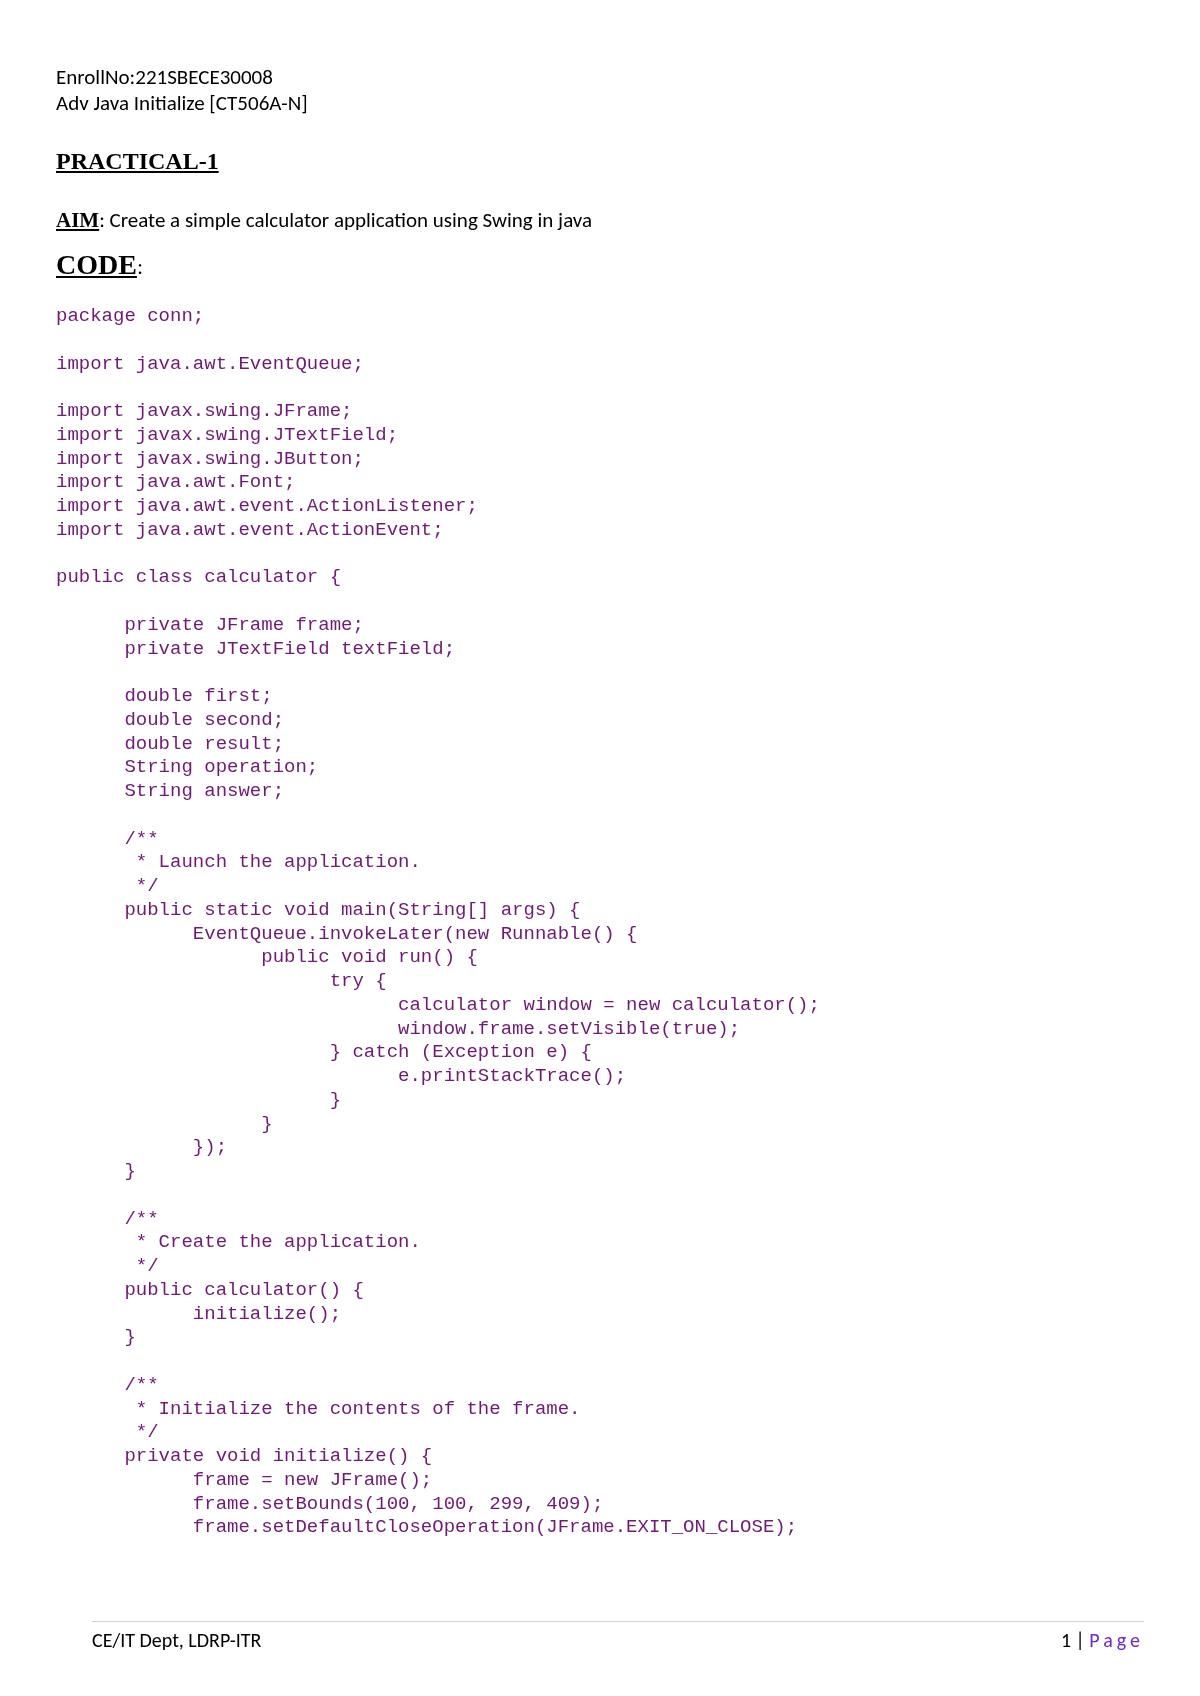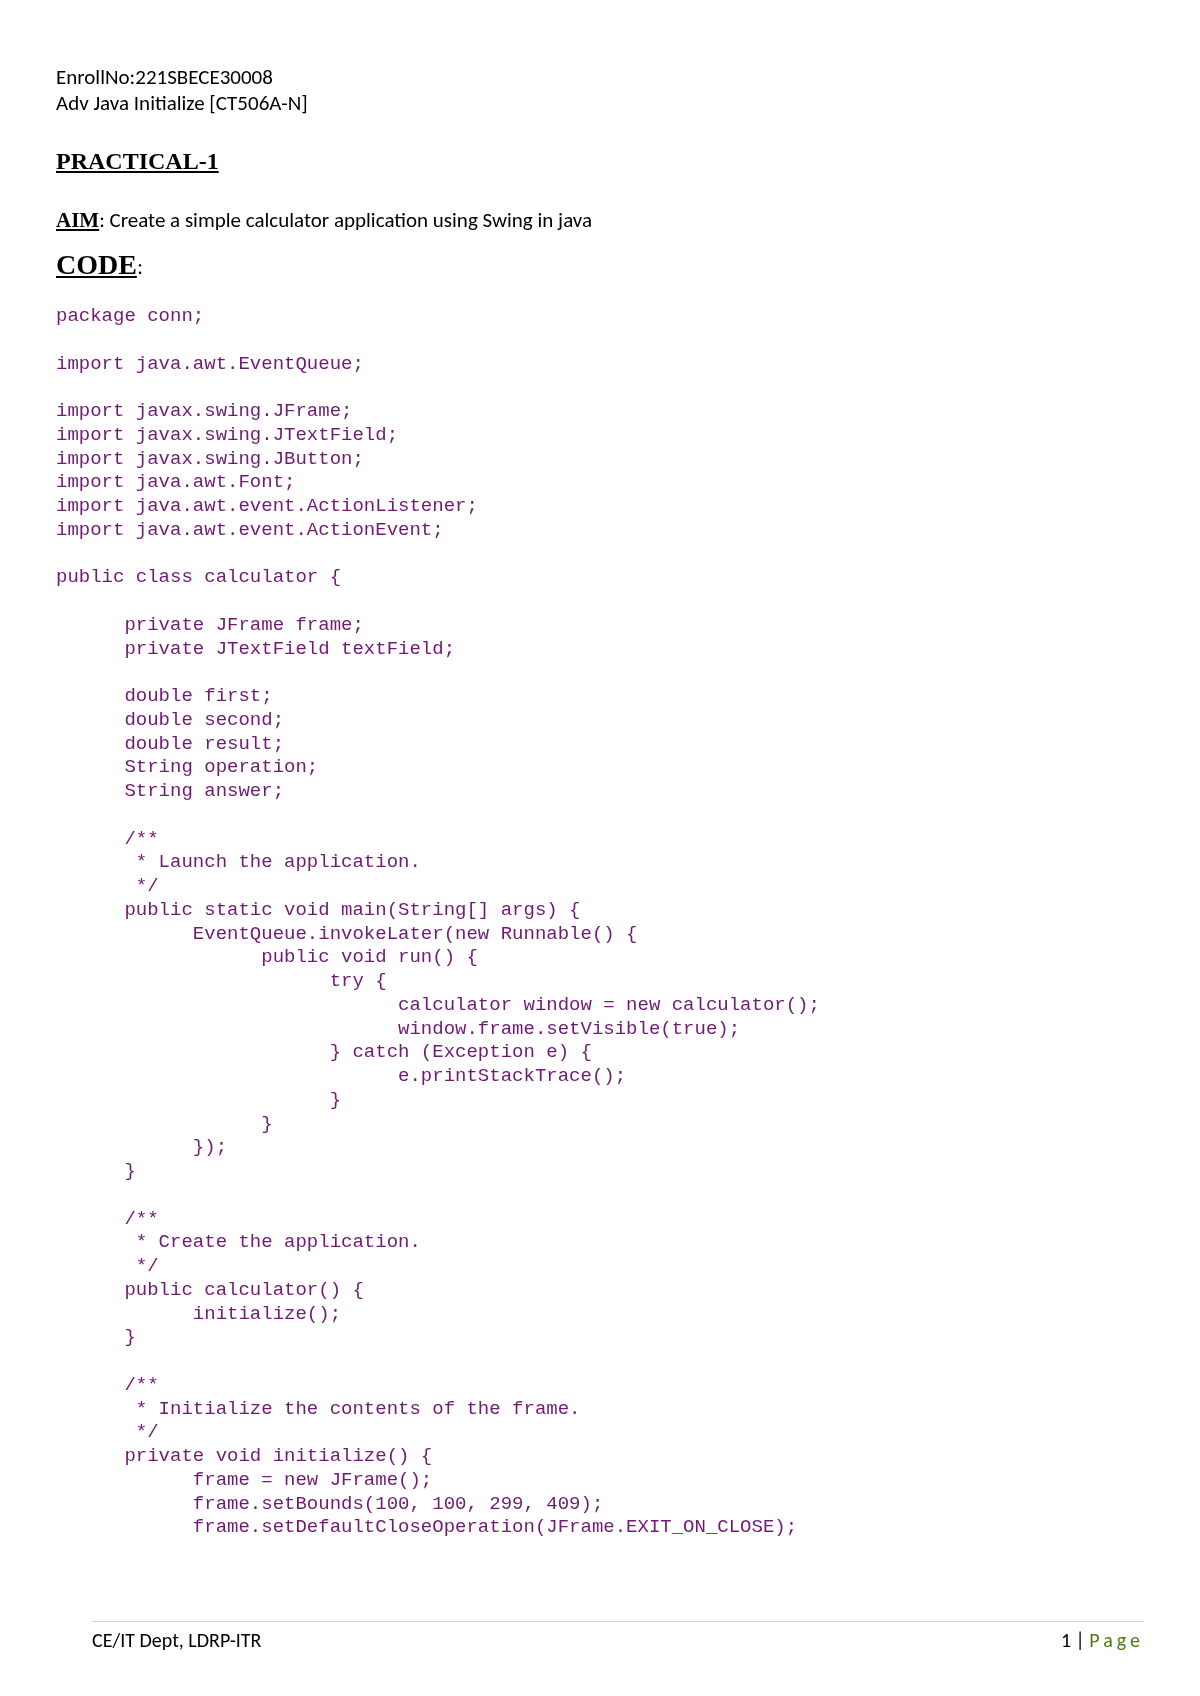--- a/index.html
+++ b/index.html
@@ -64,21 +64,21 @@
       justify-content: space-between;
       font-size: 20px;
       border-top: 1px solid #d0d0d0;
       padding-top: 6px;
       margin-left: 36px;
     }
     .footer-right {
       color: #000000;
     }
     .page-word {
-      color: #4d7c0f;
+      color: #6d28d9;
       letter-spacing: 4px;
     }
   </style>
 </head>
 <body>
 
 <div class="header-row">
   <span>EnrollNo:221SBECE30008</span>
   <span>Adv Java Initialize [CT506A-N]</span>
 </div>

